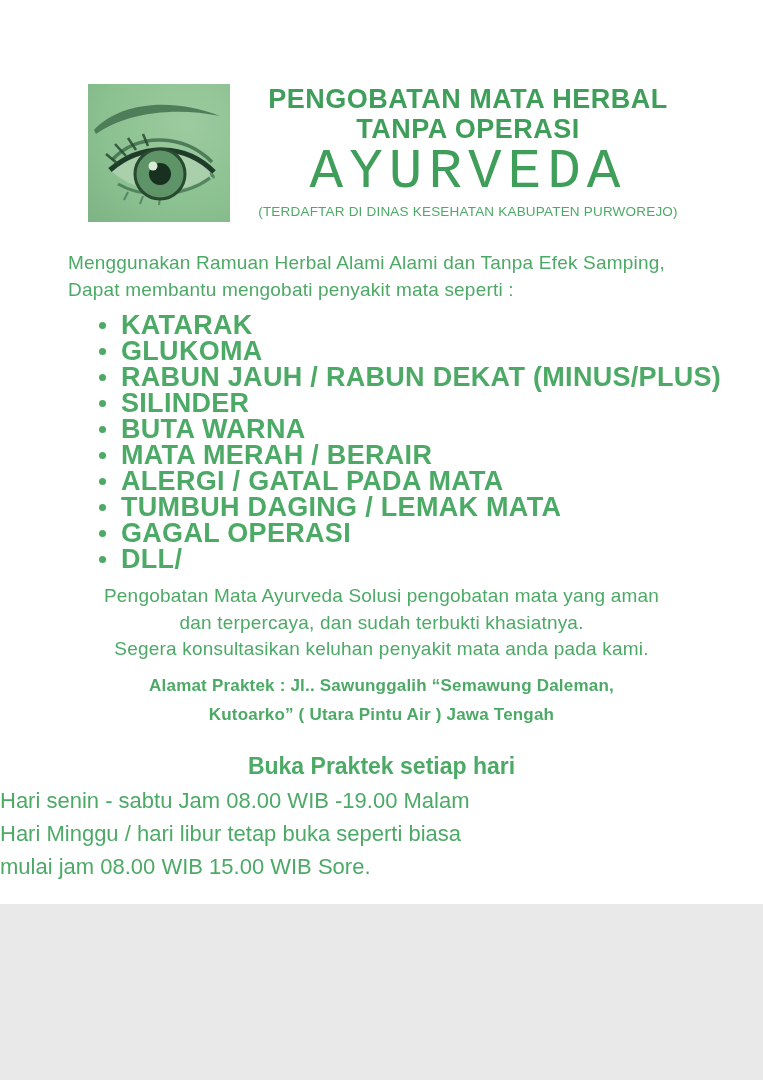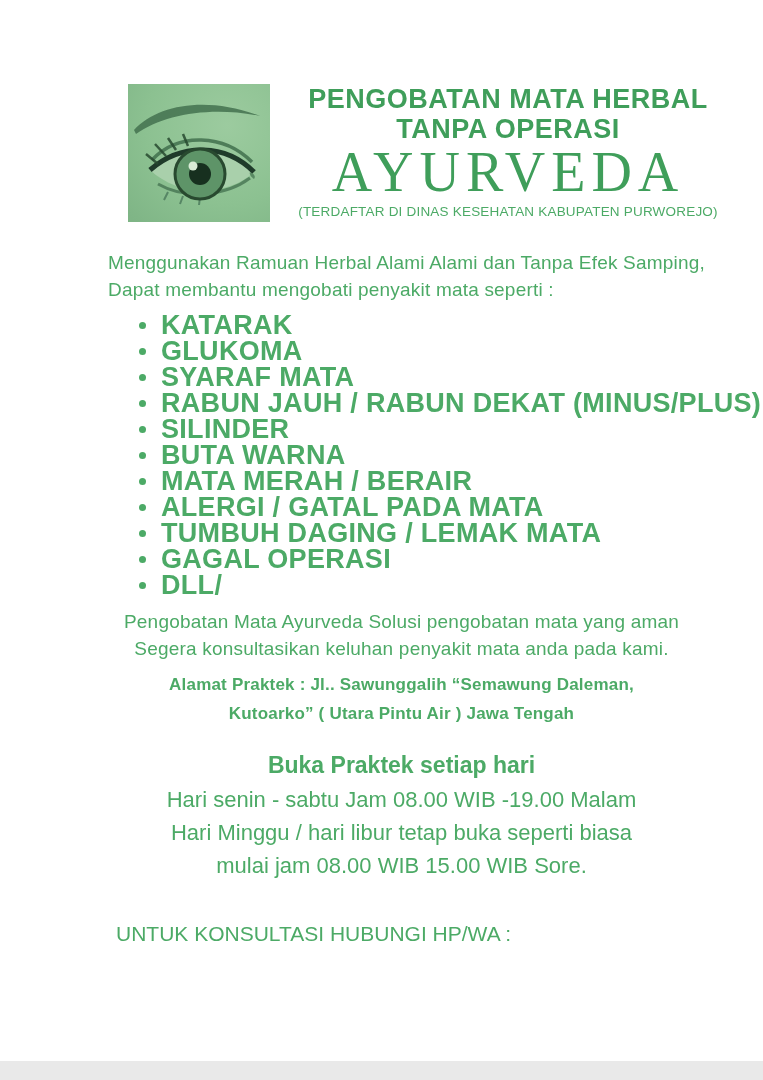--- a/index.html
+++ b/index.html
@@ -4,27 +4,26 @@
 <style>
   :root{
     --green:#4caa66;
     --green-dark:#3f9e5a;
     --eye-bg:#8cc191;
   }
   *{box-sizing:border-box;}
   html,body{margin:0;padding:0;background:#e9e9e9;}
   .page{
     position:relative;
-    width:763px;height:1061px;
+    width:763px;height:904px;
     margin:0 auto;
     background:#ffffff;
     font-family:"Liberation Sans", sans-serif;
     color:var(--green);
     overflow:hidden;
-    padding-left:40px;
   }
   
   .header{
     display:flex;
     align-items:flex-start;
     padding:84px 0 0 88px;
   }
   .eye-img{
     width:142px;height:138px;flex:none;display:block;
   }
@@ -41,21 +40,21 @@
     letter-spacing:0.5px;
     color:var(--green-dark);
   }
   .brand{
     font-size:56px;
     font-weight:300;
     letter-spacing:6px;
     line-height:56px;
     margin-top:0;
     color:var(--green-dark);
-    font-family:Liberation Serif, serif;
+    font-family:Liberation Mono, monospace;
   }
   .registered{
     font-size:13.5px;
     letter-spacing:0.2px;
     margin-top:4px;
     font-weight:400;
     color:var(--green);
     white-space:nowrap;
   }
   
@@ -107,21 +106,20 @@
   
   .schedule-title{
     margin-top:24px;
     text-align:center;
     font-weight:700;
     font-size:23px;
     line-height:26px;
   }
   .schedule-lines{
     margin-top:5px;
-    text-align:center;
     font-size:22px;
     line-height:33px;
     font-weight:400;
   }
   
   .contact{
     margin:36px 0 0 76px;
     font-size:21px;
     line-height:31px;
     font-weight:400;
@@ -192,24 +190,20 @@
     <li>
         <span class="dot"></span>
         <span>KATARAK</span>
       </li>
     <li>
         <span class="dot"></span>
         <span>GLUKOMA</span>
       </li>
     <li>
         <span class="dot"></span>
-        <span>SYARAF MATA</span>
-      </li>
-    <li>
-        <span class="dot"></span>
         <span>RABUN JAUH / RABUN DEKAT (MINUS/PLUS)</span>
       </li>
     <li>
         <span class="dot"></span>
         <span>SILINDER</span>
       </li>
     <li>
         <span class="dot"></span>
         <span>BUTA WARNA</span>
       </li>
@@ -230,20 +224,21 @@
         <span>GAGAL OPERASI</span>
       </li>
     <li>
         <span class="dot"></span>
         <span>DLL/</span>
       </li>
   </ul>
 
   <div class="about">
     <div>Pengobatan Mata Ayurveda Solusi pengobatan mata yang aman</div>
+    <div>dan terpercaya, dan sudah terbukti khasiatnya.</div>
     <div>Segera konsultasikan keluhan penyakit mata anda pada kami.</div>
   </div>
 
   <div class="address">
     <div>Alamat Praktek : Jl.. Sawunggalih “Semawung Daleman,</div>
     <div>Kutoarko” ( Utara Pintu Air  ) Jawa Tengah</div>
   </div>
 
   <div class="schedule-title">Buka Praktek setiap hari</div>
   <div class="schedule-lines">

